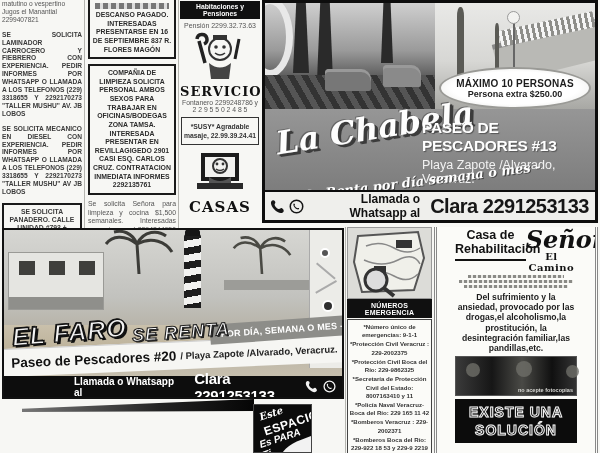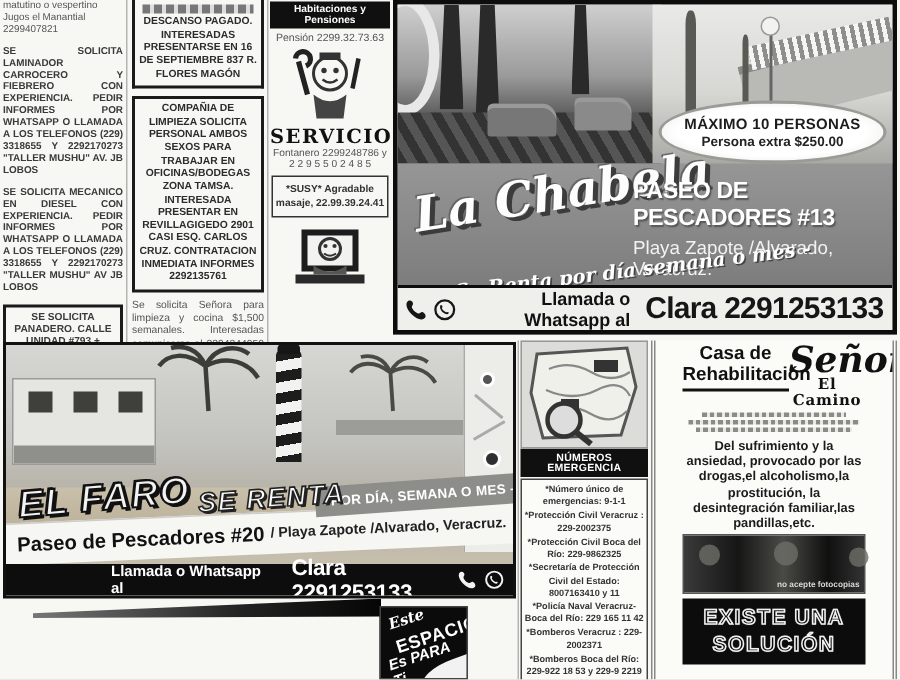--- a/index.html
+++ b/index.html
@@ -197,20 +197,21 @@
     <svg class="cartoon" width="62" height="48" viewBox="0 0 62 48">
       <rect x="12" y="4" width="38" height="28" fill="#1c1c1c"></rect>
       <rect x="16" y="8" width="30" height="20" fill="#f2f2f0"></rect>
       <circle cx="31" cy="17" r="7" fill="none" stroke="#333" stroke-width="2"></circle>
       <circle cx="28" cy="15" r="1.4" fill="#333"></circle>
         <circle cx="34" cy="15" r="1.4" fill="#333"></circle>
       <path d="M27 20 q4 3 8 0" stroke="#333" stroke-width="1.4" fill="none"></path>
       <rect x="8" y="34" width="46" height="6" fill="#2a2a2a"></rect>
       <path d="M20 28 q11 8 22 0 v6 h-22 z" fill="#555"></path>
     </svg>
+    <div id="casas-title" class="section-title">CASAS</div>
   </div>
 
   <div id="chabela">
     <div id="chabela-photos">
       <div id="chabela-int">
         <div class="arch"></div>
         <div class="drape" style="left:28px;"></div>
         <div class="drape" style="left:52px;height:78px;"></div>
         <div class="drape" style="left:116px;width:12px;height:60px;"></div>
         <div class="tilefloor"></div>

